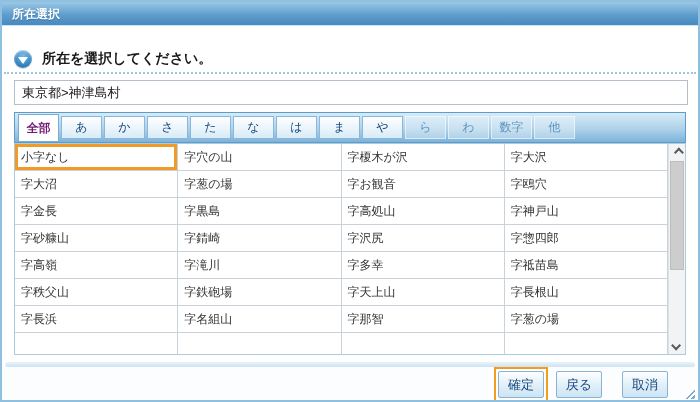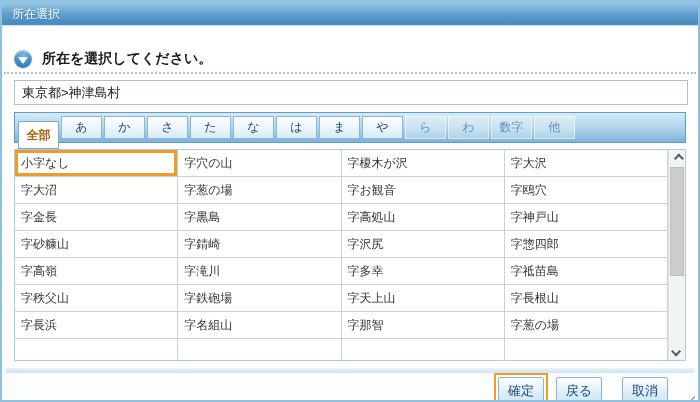--- a/index.html
+++ b/index.html
@@ -2,21 +2,21 @@
 <html><head>
 <meta charset="utf-8">
 <style>
   html,body{margin:0;padding:0;background:#e8eef2;}
   *{box-sizing:border-box;}
   body{font-family:"Liberation Sans","DejaVu Sans",sans-serif;}
   .dialog{position:relative;width:700px;height:402px;border:2px solid #8fc0e0;
           background:#fff;display:flex;flex-direction:column;overflow:hidden;}
   
   .titlebar{height:24px;flex:0 0 24px;background:linear-gradient(180deg,#9bc9e6 0%,#5f9dcc 55%,#4689bf 100%);
-            color:#fff;font-size:12px;font-weight:normal;line-height:24px;padding:0 10px;
+            color:#fff;font-size:12px;font-weight:bold;line-height:24px;padding:0 10px;
             border-bottom:1px solid #cde4f2;text-shadow:0 1px 1px rgba(0,60,110,.4);}
   
   .header{flex:0 0 30px;display:flex;align-items:center;padding:24px 12px 2px;}
   .prompt-icon{width:18px;height:18px;border-radius:50%;
                background:radial-gradient(circle at 50% 30%,#7db9e2 0%,#3c8cc6 55%,#1565a8 100%);
                box-shadow:inset 0 1px 2px rgba(255,255,255,.7),0 1px 1px rgba(0,0,0,.15);
                display:flex;align-items:center;justify-content:center;}
   .prompt-icon span{display:block;width:0;height:0;border-left:5px solid transparent;
                     border-right:5px solid transparent;border-top:7px solid #fff;margin-top:2px;}
   .prompt-text{margin-left:10px;font-size:14px;font-weight:bold;color:#1a1a1a;}
@@ -25,26 +25,26 @@
   .path-input{margin:6px 12px 0;height:25px;flex:0 0 25px;border:1px solid #b5bfc9;
               background:#fff;font-size:13px;color:#222;padding:10px 7px;width:674px;
               font-family:"Liberation Sans","DejaVu Sans",sans-serif;outline:none;}
   
   .tabbar{margin:7px 12px 0;height:31px;flex:0 0 31px;border:1px solid #5e9cc9;
           background:linear-gradient(180deg,#d6ebf8 0%,#aed2ea 55%,#7db3da 100%);
           display:flex;align-items:flex-start;padding:0 0 0 3px;}
   .tab{width:41px;text-align:center;font-size:12px;margin-right:2px;cursor:pointer;
        border:1px solid #8bb8da;color:#17487c;margin-top:3px;height:23px;line-height:21px;
        background:linear-gradient(180deg,#ffffff 0%,#eaf4fb 55%,#d8ebf7 100%);}
-  .tab.active{margin-top:8px;height:28px;line-height:27px;background:#fff;color:#a16207;
+  .tab.active{margin-top:1px;height:28px;line-height:27px;background:#fff;color:#701a75;
               font-weight:bold;border-color:#79add4;}
   .tab.disabled{background:rgba(255,255,255,.32);border-color:rgba(255,255,255,.55);
                 color:#6093be;cursor:default;}
   
-  .table-wrap{margin:6px 12px 0;height:212px;flex:0 0 212px;border:1px solid #aacbe0;
+  .table-wrap{margin:0 12px 0;height:212px;flex:0 0 212px;border:1px solid #aacbe0;
               display:flex;overflow:hidden;background:#fff;}
   .grid{flex:1;display:grid;grid-template-columns:repeat(4,1fr);grid-auto-rows:27px;
         align-content:start;overflow:hidden;}
   .cell{border-right:1px solid #c9d2da;border-bottom:1px solid #c9d2da;
         font-size:12px;color:#333;line-height:26px;padding:0 6px;white-space:nowrap;
         overflow:hidden;cursor:pointer;}
   .cell.selected{box-shadow:inset 0 0 0 3px #f09b28;}
   
   .scrollbar{flex:0 0 17px;background:#f1f3f4;border-left:1px solid #dfe3e6;
              display:flex;flex-direction:column;}

